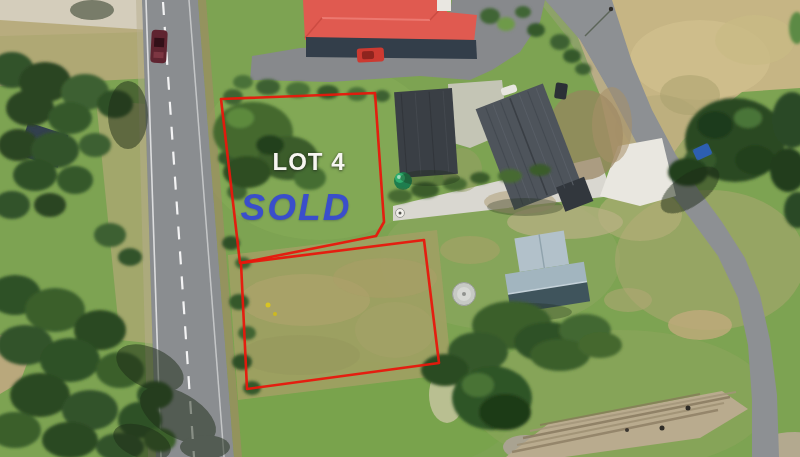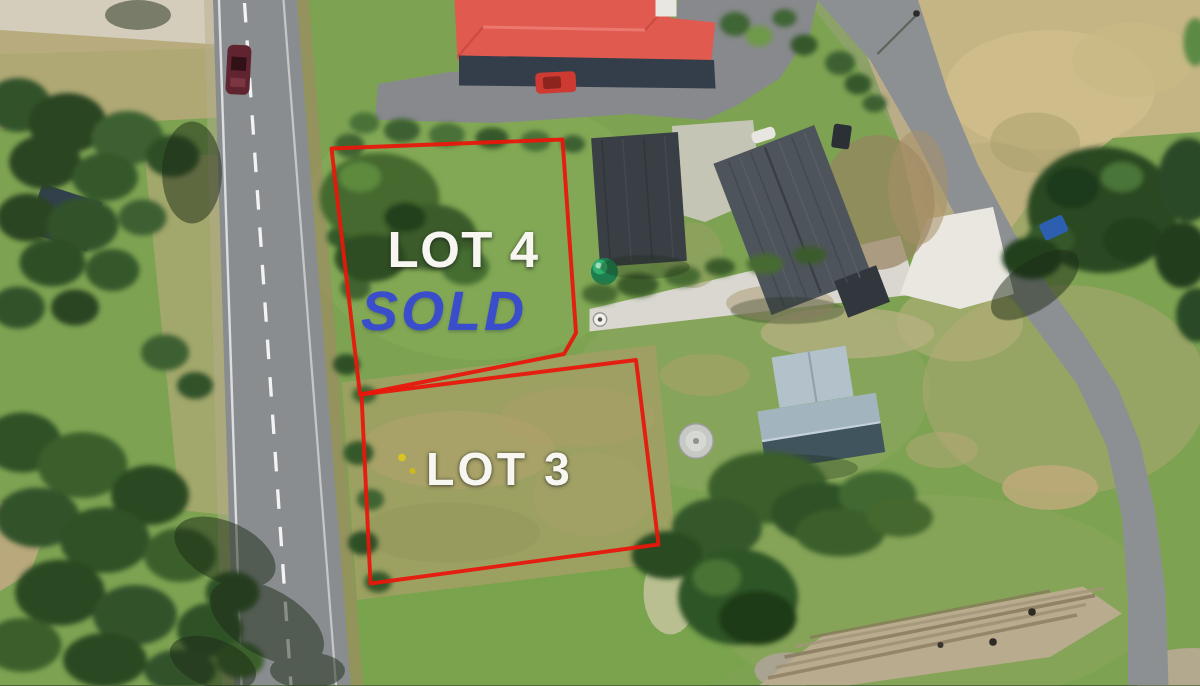--- a/index.html
+++ b/index.html
@@ -14,21 +14,21 @@
   .overlay-label{
     position:absolute;
     text-align:center;
     font-weight:bold;
     line-height:1;
     letter-spacing:1px;
     color:#f7f6f1;
     text-shadow:0 1px 3px rgba(30,35,30,.65), 0 0 2px rgba(40,45,40,.4);
     user-select:none;
   }
-  .lbl-lot4{left:230px;top:150px;width:158px;font-size:34px;}
+  .lbl-lot4{left:230px;top:150px;width:158px;font-size:24px;}
   .lbl-sold{left:221px;top:189px;width:150px;font-size:37px;color:#3a4ecb;
             text-shadow:0 1px 2px rgba(20,25,60,.25);letter-spacing:2px;font-style:italic;}
   .lbl-lot3{left:258px;top:297px;width:150px;font-size:31px;letter-spacing:2px;}
 </style>
 </head>
 <body>
 
 <div class="scene">
 <svg width="800" height="457" viewBox="0 0 800 457">
   <defs>
@@ -311,14 +311,13 @@
   </g>
 
   <g fill="none" stroke-linejoin="round">
     <polygon points="221,99 375,93 384,222 376,236 240,263" stroke="#e8170c" stroke-width="2.6" opacity=".95"></polygon>
     <polygon points="241,263 424,240 439,363 247,389" stroke="#e8170c" stroke-width="2.6" opacity=".95"></polygon>
   </g>
 </svg>
 
   <div class="overlay-label lbl-lot4">LOT 4</div>
   <div class="overlay-label lbl-sold">SOLD</div>
-  <div class="overlay-label lbl-lot3">LOT 3</div>
 </div>
 
 </body></html>

